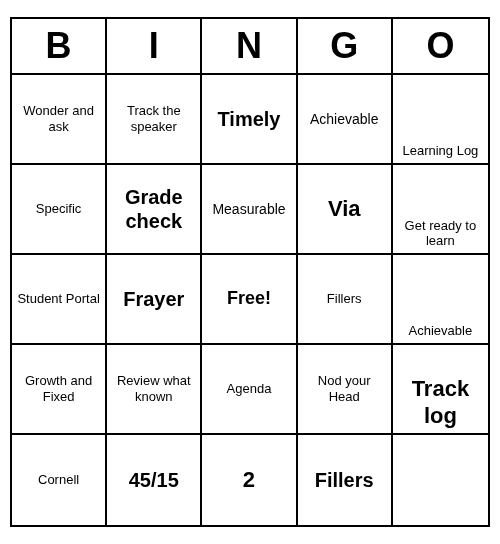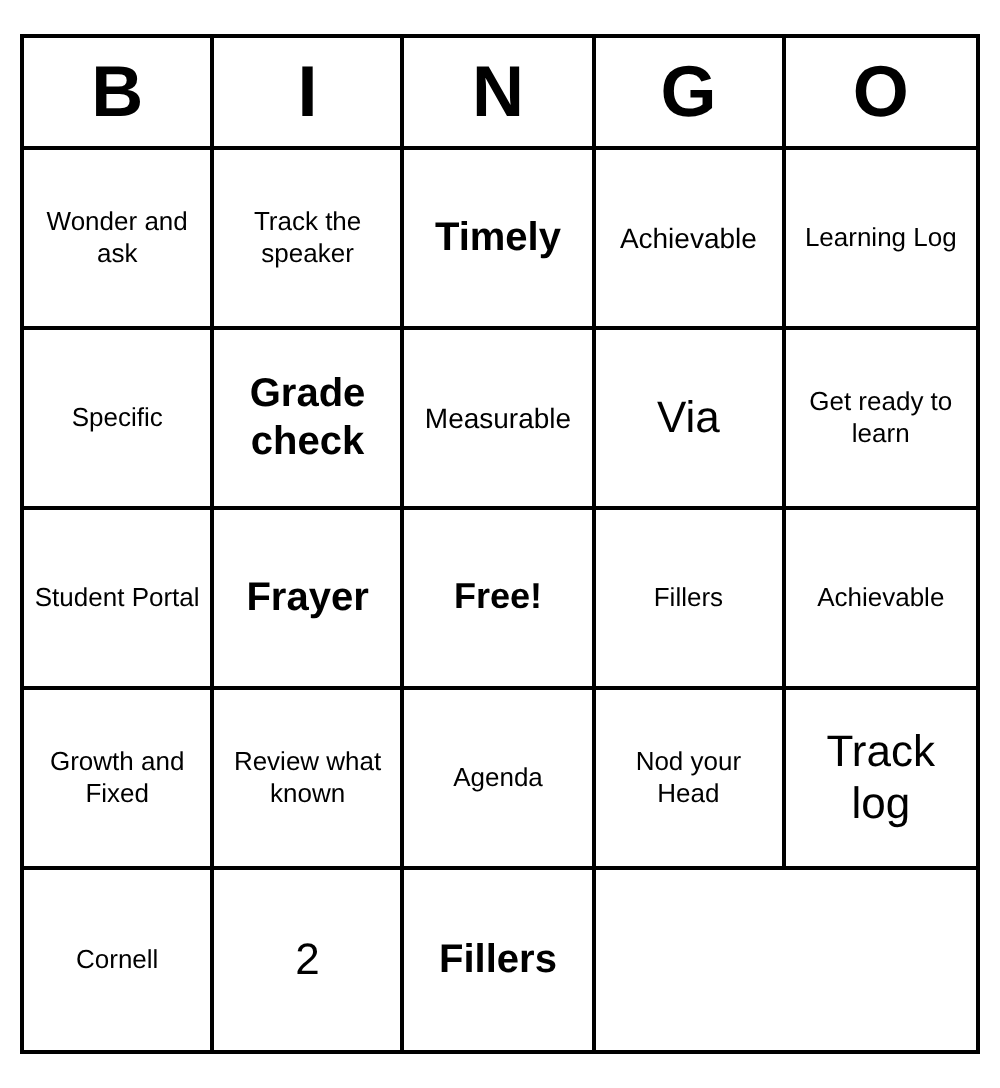--- a/index.html
+++ b/index.html
@@ -54,29 +54,30 @@
       align-items: center;
       justify-content: center;
       text-align: center;
       padding: 4px;
       font-size: 13px;
       line-height: 1.2;
     }
 
     .bingo-cell:nth-child(5n) {
       border-right: none;
+      align-items: flex-end;
     }
 
     .bingo-cell:nth-child(n+21) {
       border-bottom: none;
     }
 
     .bingo-cell.large-text {
       font-size: 22px;
-      font-weight: normal;
+      font-weight: bold;
       text-align: center;
     }
 
     .bingo-cell.medium-text {
       font-size: 20px;
       font-weight: bold;
     }
 
     .bingo-cell.small-text {
       font-size: 14px;
@@ -155,20 +156,23 @@
       </div>
       <div class="bingo-cell">
         <span>Nod your Head</span>
       </div>
       <div class="bingo-cell large-text">
         <span>Track log</span>
       </div>
       <div class="bingo-cell">
         <span>Cornell</span>
       </div>
+      <div class="bingo-cell medium-text">
+        <span>45/15</span>
+      </div>
       <div class="bingo-cell large-text">
         <span>2</span>
       </div>
       <div class="bingo-cell medium-text">
         <span>Fillers</span>
       </div>
     </div>
 </div>
 
 </body></html>

